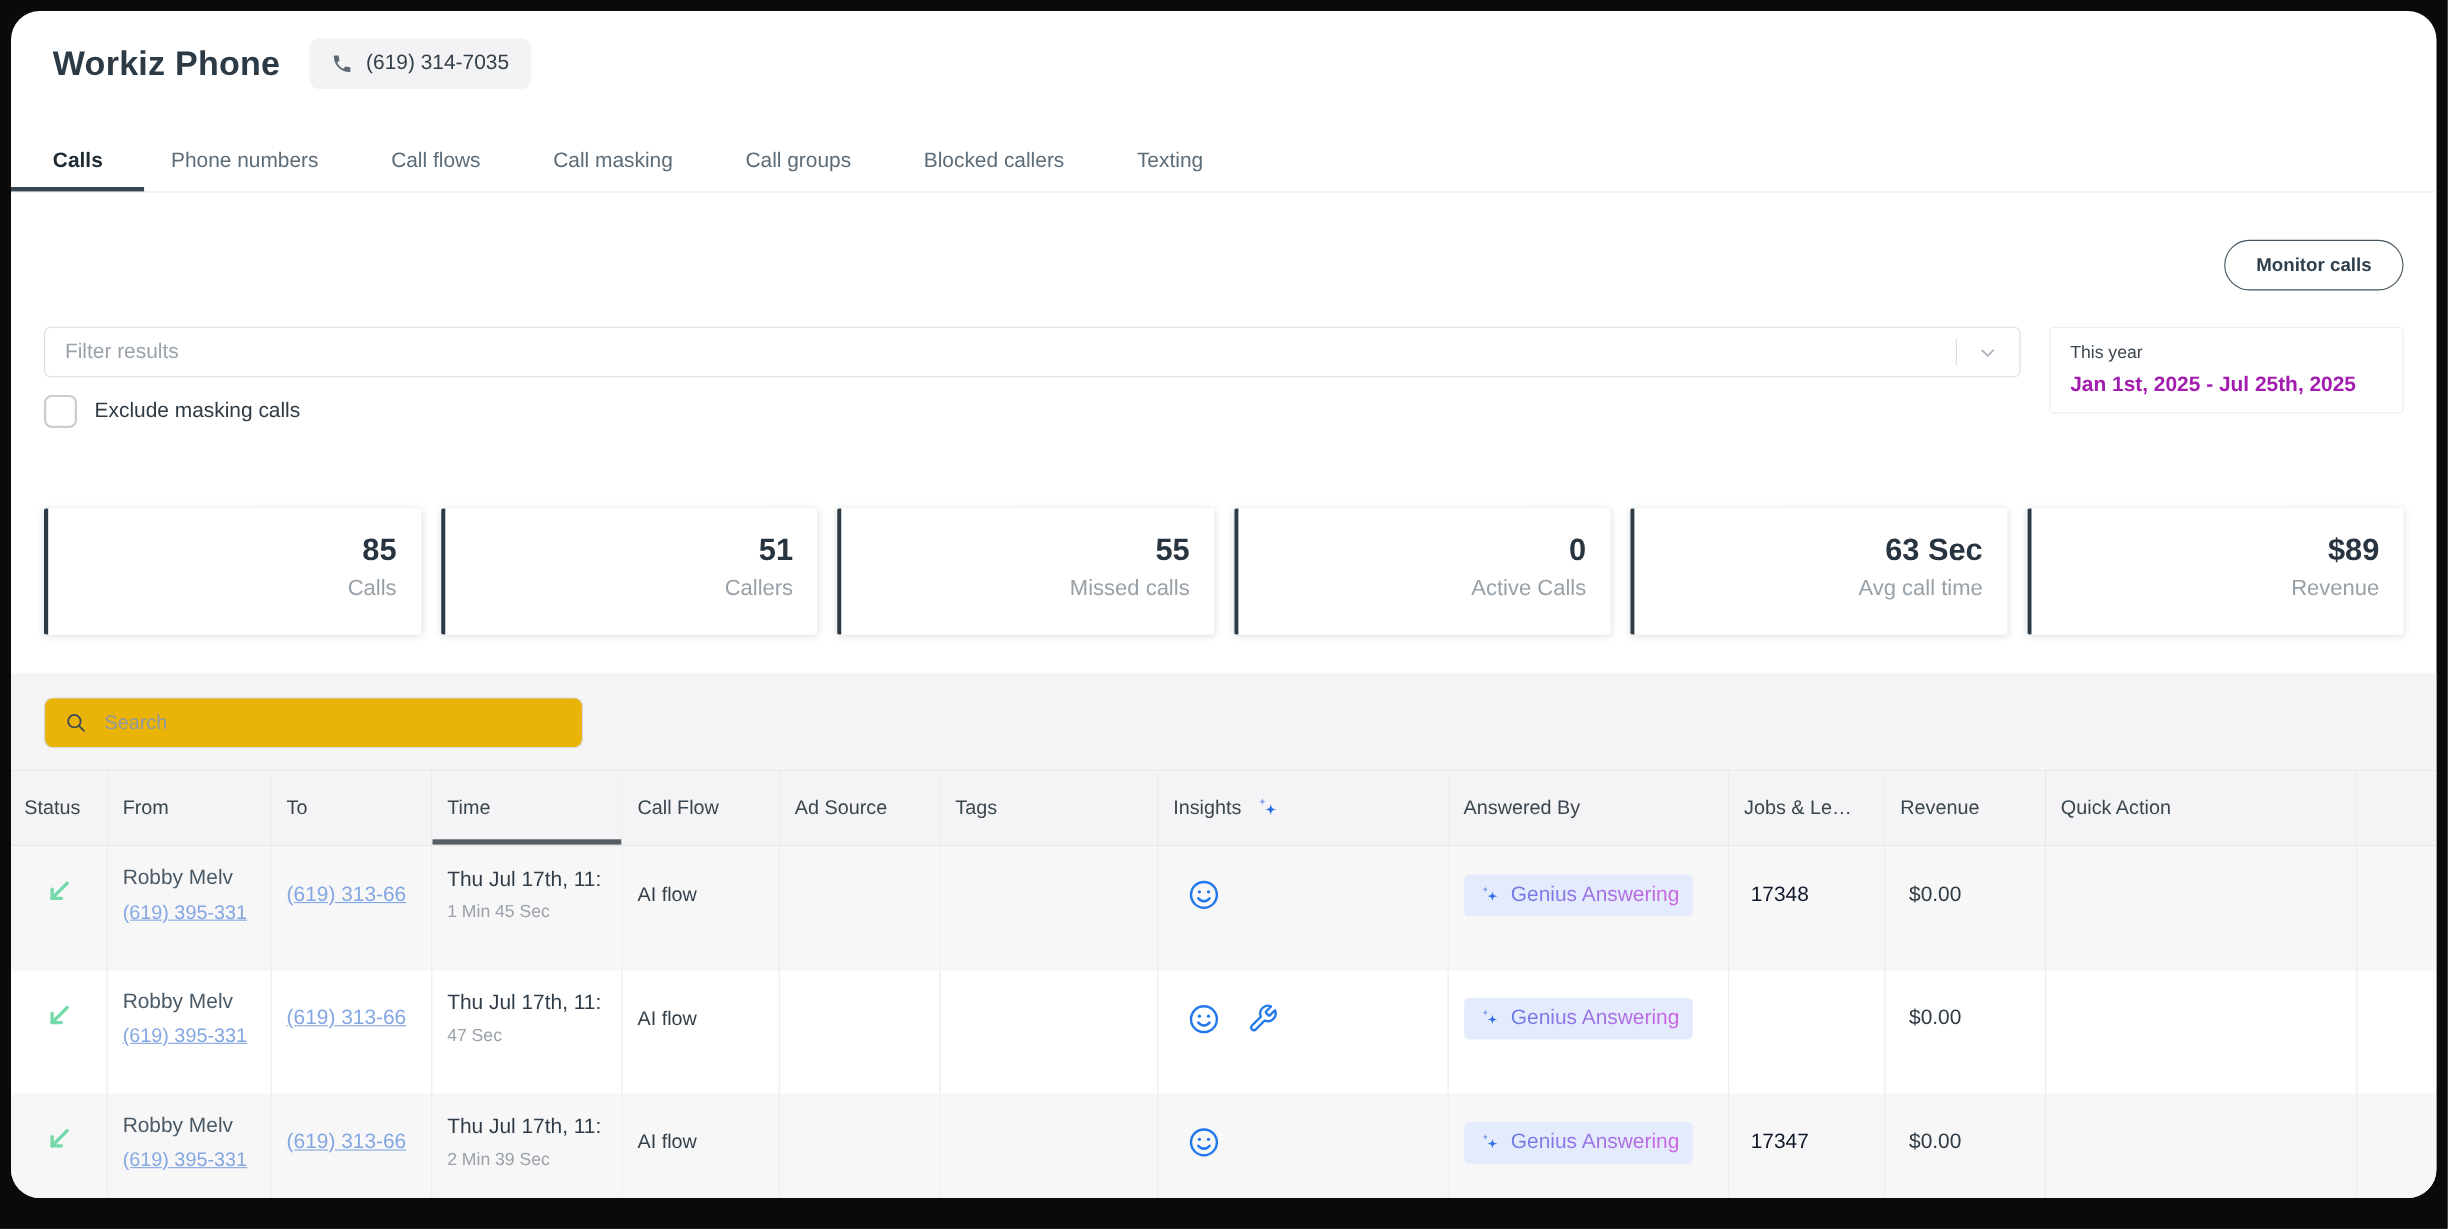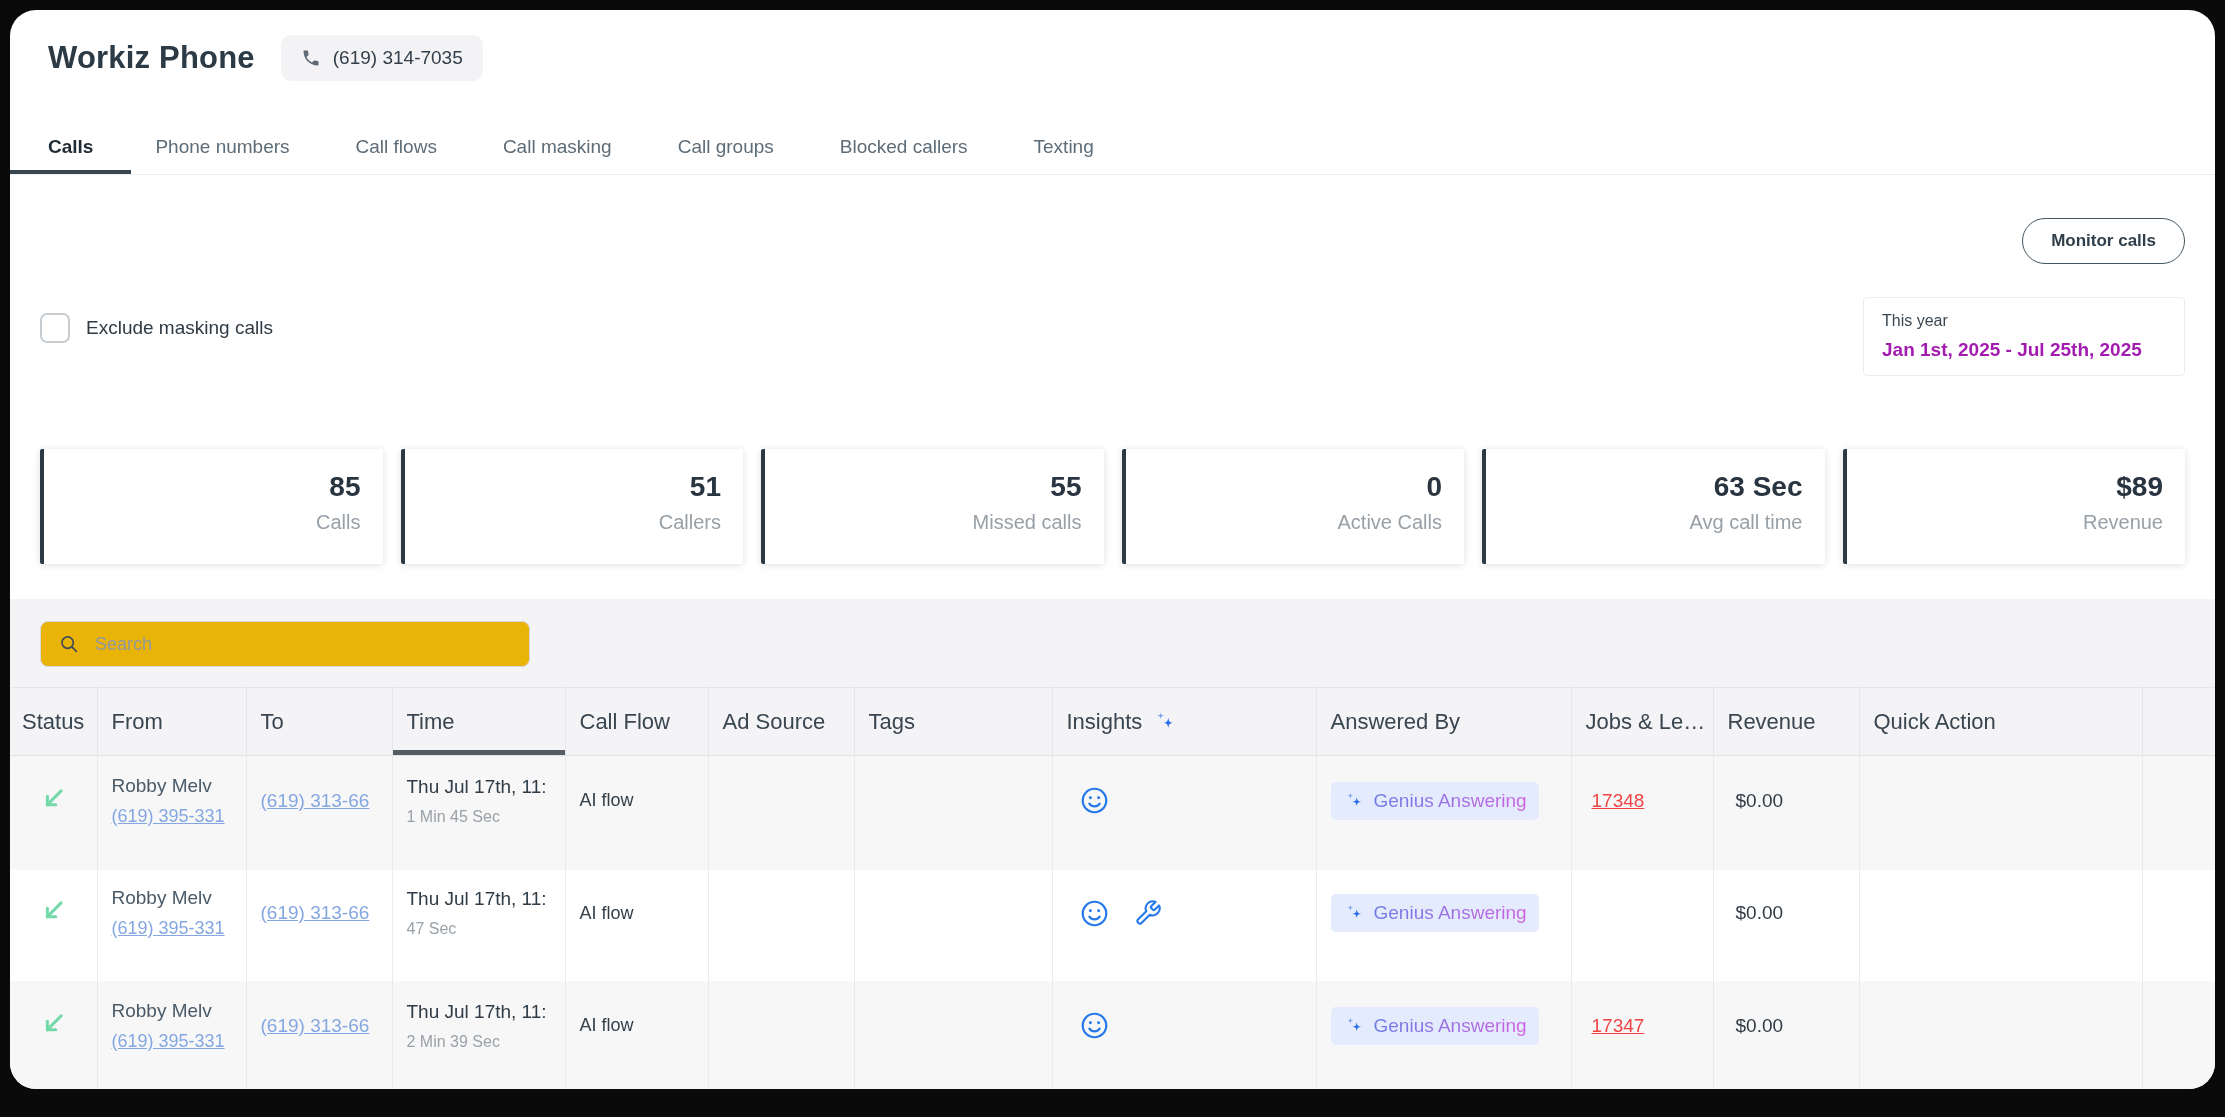--- a/index.html
+++ b/index.html
@@ -51,21 +51,21 @@
   .search-wrap { position:relative; width:490px; }
   .search-input { width:100%; height:46px; background:#eab308; border:1px solid #d7d7d9; border-radius:8px; font-size:18px; padding:0 16px 0 54px; color:#333; font-family:inherit; outline:none; }
   .search-input::placeholder { color:#8f99a2; }
   .search-icon { position:absolute; left:18px; top:12px; }
   .band-right { display:flex; align-items:center; gap:26px; }
   .page-size { display:flex; align-items:center; justify-content:space-between; width:104px; height:40px; background:#fff; border:1px solid #d8d8da; border-radius:6px; padding:0 14px; font-size:18px; color:#333f49; cursor:pointer; }
   .export-btn { display:flex; align-items:center; gap:10px; height:40px; background:#fff; border:1px solid #d8d8da; border-radius:6px; padding:0 18px; font-size:18px; color:#333f49; cursor:pointer; font-family:inherit; }
 
   
   table { width:2205px; border-collapse:collapse; table-layout:fixed; }
-  thead th { background:#f4f4f6; font-size:22px; font-weight:500; color:#39454f; text-align:left; padding:0 0 0 14px; height:68px; border-top:1px solid #e6e6e8; border-bottom:1px solid #e3e3e5; border-right:1px solid #e7e7e9; position:relative; white-space:nowrap; overflow:hidden; }
+  thead th { background:#f4f4f6; font-size:18px; font-weight:500; color:#39454f; text-align:left; padding:0 0 0 14px; height:68px; border-top:1px solid #e6e6e8; border-bottom:1px solid #e3e3e5; border-right:1px solid #e7e7e9; position:relative; white-space:nowrap; overflow:hidden; }
   thead th:last-child { border-right:none; }
   th.sorted::after { content:""; position:absolute; left:0; right:0; bottom:0; height:5px; background:#565d63; }
   th .th-flex { display:flex; align-items:center; gap:10px; }
 
   tbody tr { height:114px; }
   tbody tr.r1 { height:114px; } tbody tr.r2 { height:111px; } tbody tr.r3 { height:114px; }
   tbody tr.odd { background:#f7f7f8; }
   tbody tr.even { background:#ffffff; }
   tbody td { border-right:1px solid #ebebec; padding-left:14px; vertical-align:middle; white-space:nowrap; overflow:hidden; }
   tbody td:last-child { border-right:none; }
@@ -75,21 +75,21 @@
   td.c-insights .lift { display:flex; align-items:center; gap:24px; }
   td.c-jobs { padding-left:20px; }
   td.c-revenue { padding-left:22px; }
 
   .from-name { font-size:19px; color:#4a5a67; margin-bottom:9px; }
   .tel-link { font-size:18px; color:#84a7e2; text-decoration:underline; cursor:pointer; }
   .to-link { font-size:19px; color:#84a7e2; text-decoration:underline; cursor:pointer; }
   .time-main { font-size:19px; color:#2f3c47; margin-bottom:10px; }
   .time-dur { font-size:16px; color:#9aa1a8; }
   .flow-text { font-size:18px; color:#333f49; }
-  .jobs-text { font-size:19px; color:#ef4444;text-decoration:underline; }
+  .jobs-text { font-size:19px; color:#0f172a; }
   .rev-text { font-size:19px; color:#2f3a44; }
 
   .genius-badge { display:inline-flex; align-items:center; gap:9px; background:#e4ebfd; border-radius:5px; padding:8px 12px; }
   .genius-text { font-size:19px; background:linear-gradient(90deg,#6d7de4 0%,#a36fe3 55%,#cf63e2 100%);
                  -webkit-background-clip:text; background-clip:text; color:transparent; }
   .icon-btn { cursor:pointer; display:inline-flex; }
 </style>
 </head>
 <body>
 
@@ -117,20 +117,29 @@
     <div class="tab">Texting</div>
   </div>
 
   <div class="controls">
     <div class="monitor-row">
       <button class="monitor-btn">Monitor calls</button>
     </div>
 
     <div class="filter-row">
       <div class="filter-left">
+        <div class="filter-wrap">
+          <input class="filter-input" placeholder="Filter results" style="">
+          <span class="filter-sep"></span>
+          <span class="filter-chev icon-btn">
+            <svg viewBox="0 0 24 24" width="20" height="20" fill="none" stroke="#aab1b8" stroke-width="2" stroke-linecap="round" stroke-linejoin="round">
+                <path d="M6 9l6 6 6-6"></path>
+              </svg>
+          </span>
+        </div>
         <div class="exclude-row">
           <span class="checkbox"></span>
           <span class="exclude-label">Exclude masking calls</span>
         </div>
       </div>
       <div class="date-panel">
         <div class="date-preset">This year</div>
         <div class="date-range">Jan 1st, 2025 - Jul 25th, 2025</div>
       </div>
     </div>

